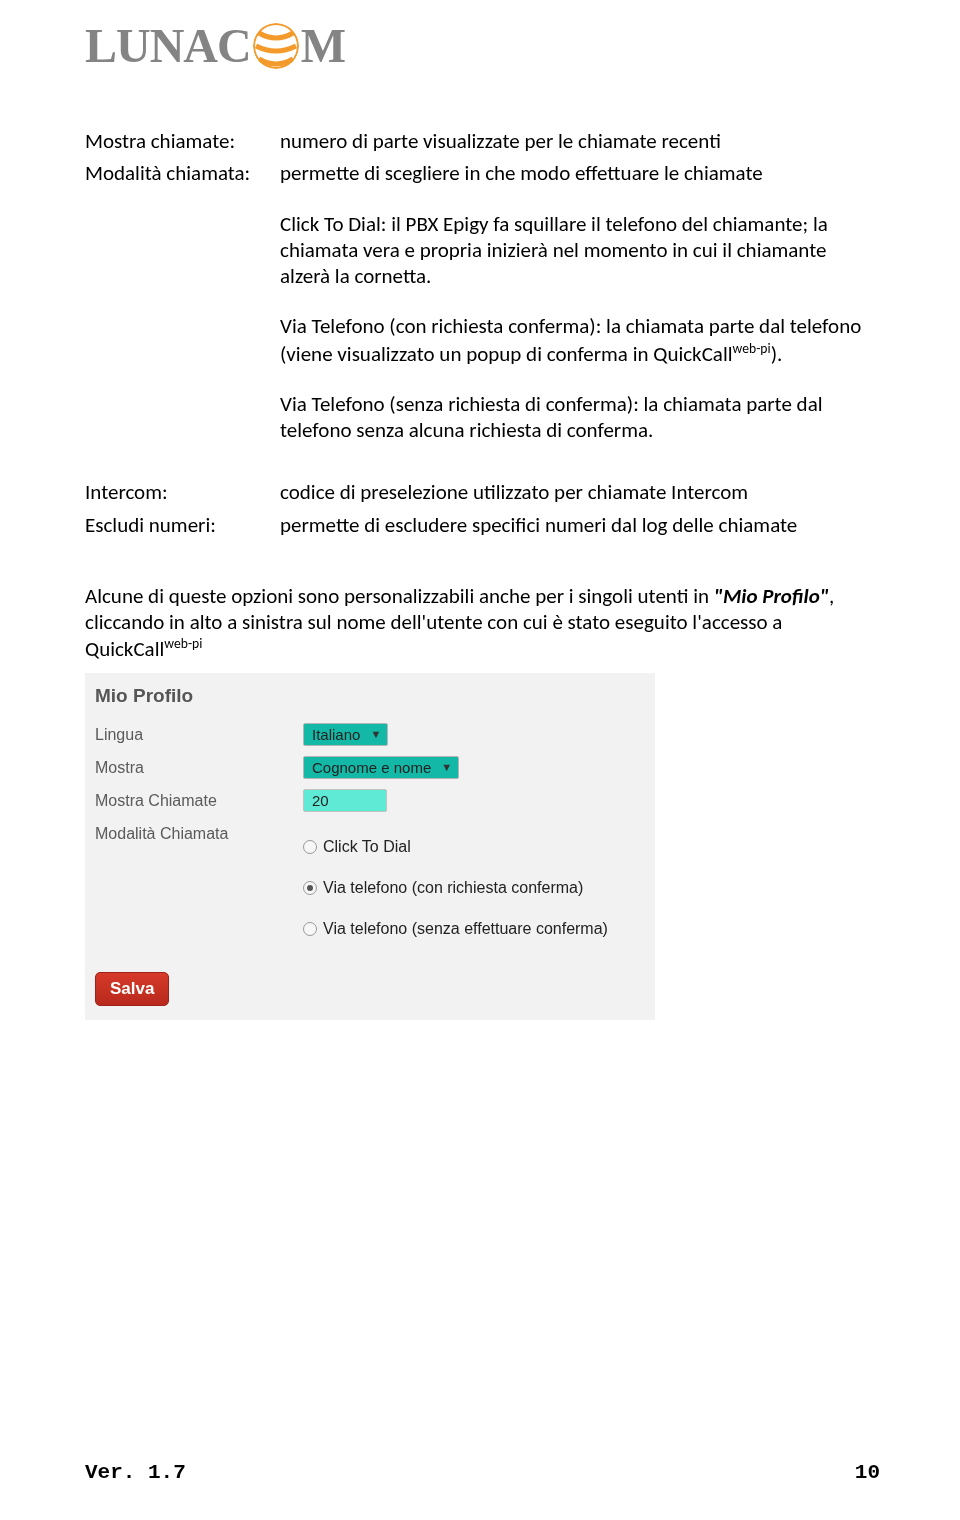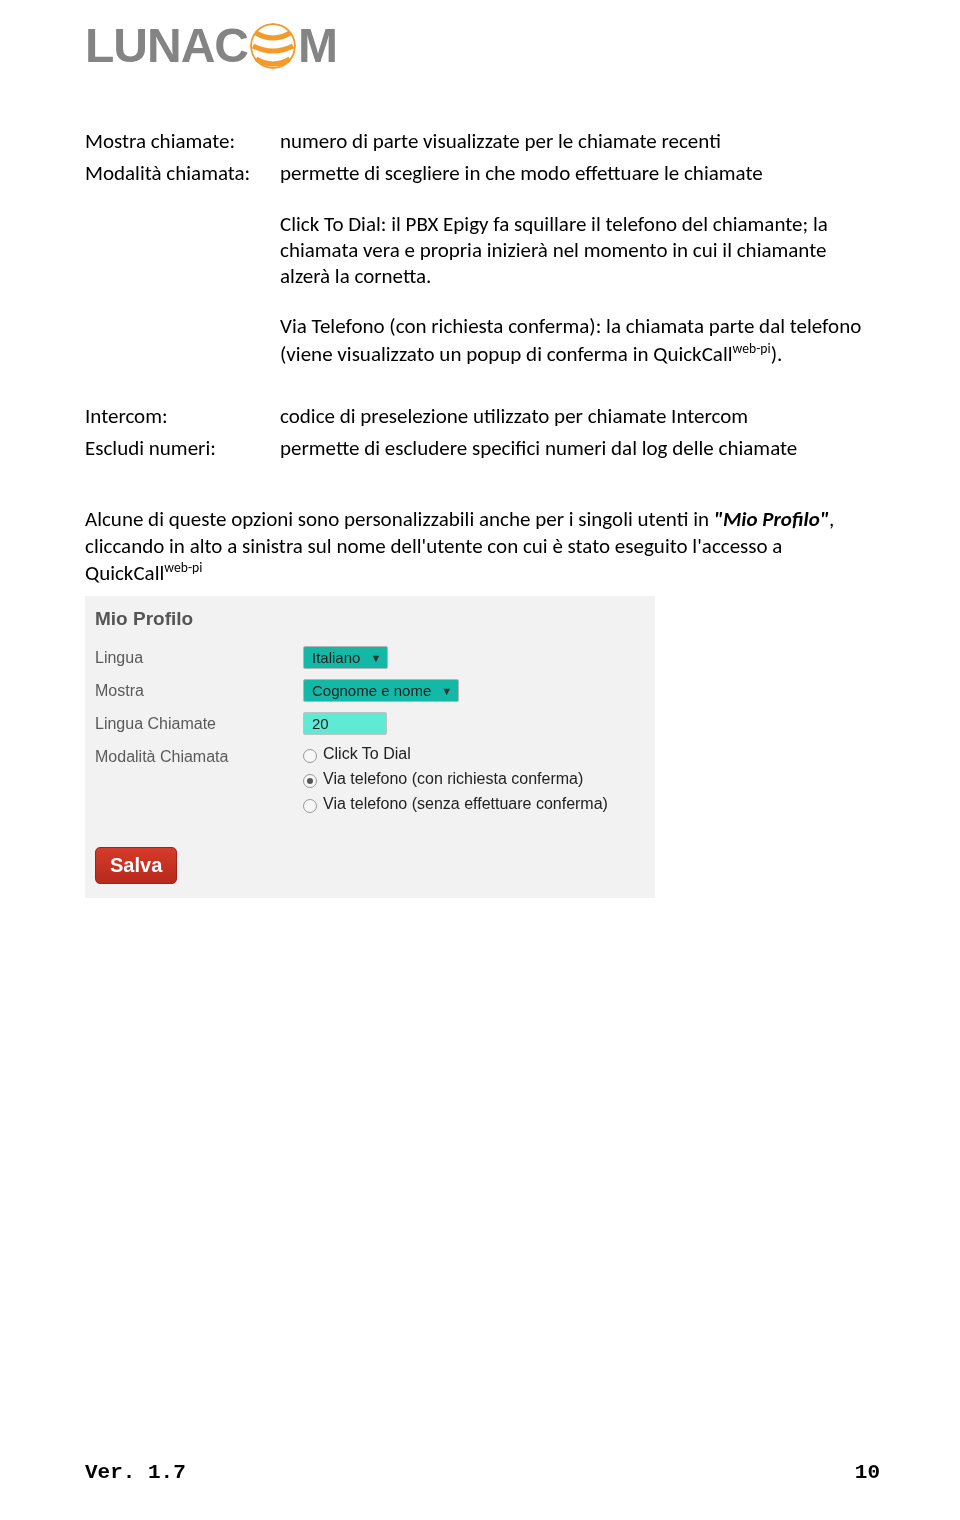--- a/index.html
+++ b/index.html
@@ -11,21 +11,21 @@
   }
   .page {
     padding: 18px 85px 30px 85px;
     min-height: 1520px;
     position: relative;
   }
   
   .logo {
     display: flex;
     align-items: center;
-    font-family: Liberation Sans, sans-serif;
+    font-family: Liberation Serif, serif;
     font-weight: 900;
     font-size: 48px;
     color: #848484;
     letter-spacing: -1px;
     margin-bottom: 55px;
   }
   .logo .globe {
     display: inline-flex;
     align-items: center;
     justify-content: center;
@@ -87,36 +87,36 @@
     display: inline-block;
     background: #5eead4;
     border: 1px solid #c2c2c2;
     border-radius: 2px;
     padding: 2px 8px;
     font-size: 15px;
     color: #222;
     width: 84px;
   }
   .radio-list { display: flex; flex-direction: column; gap: 7px; font-size: 16px; color: #222; }
-  .radio-item { display: flex; align-items: flex-end; gap: 6px; }
+  .radio-item { display: flex; align-items: center; gap: 6px; margin-top: 16px; }
   .radio-dot {
     width: 14px; height: 14px; border-radius: 50%;
     border: 1px solid #999; background: #f7f7f7;
     display: inline-flex; align-items: center; justify-content: center;
     flex: 0 0 14px;
   }
   .radio-dot.sel::after {
     content: ""; width: 6px; height: 6px; border-radius: 50%; background: #555;
   }
   .save-btn {
     display: inline-block;
     background: linear-gradient(#d63a2a, #b8291c);
     color: #fff;
     font-weight: 700;
-    font-size: 20px;
+    font-size: 17px;
     padding: 6px 14px;
     border-radius: 5px;
     border: 1px solid #a0221a;
     font-family: Arial, sans-serif;
     margin-top: 24px;
   }
   
   .footer {
     position: absolute;
     bottom: 36px;
@@ -152,20 +152,21 @@
       <div class="def-value">numero di parte visualizzate per le chiamate recenti</div>
     </div>
     <div class="def-row">
       <div class="def-label">Modalità chiamata:</div>
       <div class="def-value">
         <p>permette di scegliere in che modo effettuare le chiamate</p>
         <p>Click To Dial: il PBX Epigy fa squillare il telefono del chiamante; la chiamata vera e propria inizierà nel momento in cui il chiamante alzerà la cornetta.</p>
         <p>
           <span>Via Telefono (con richiesta conferma): la chiamata parte dal telefono (viene visualizzato un popup di conferma in QuickCall</span><sup>web-pi</sup><span>).</span>
         </p>
+        <p>Via Telefono (senza richiesta di conferma): la chiamata parte dal telefono senza alcuna richiesta di conferma.</p>
       </div>
     </div>
 
     <div class="block-gap"></div>
 
     <div class="def-row">
       <div class="def-label">Intercom:</div>
       <div class="def-value">codice di preselezione utilizzato per chiamate Intercom</div>
     </div>
     <div class="def-row">
@@ -195,21 +196,21 @@
       <div class="plabel">Mostra</div>
       <div class="pvalue">
         <span class="fake-select">
           <span>Cognome e nome</span>
           <span class="caret">▼</span>
         </span>
       </div>
     </div>
 
     <div class="profile-row">
-      <div class="plabel">Lingua Chiamate</div>
+      <div class="plabel">Mostra Chiamate</div>
       <div class="pvalue">
         <span class="fake-input">20</span>
       </div>
     </div>
 
     <div class="profile-row">
       <div class="plabel">Modalità Chiamata</div>
       <div class="pvalue">
         <div class="radio-list">
           <div class="radio-item">

